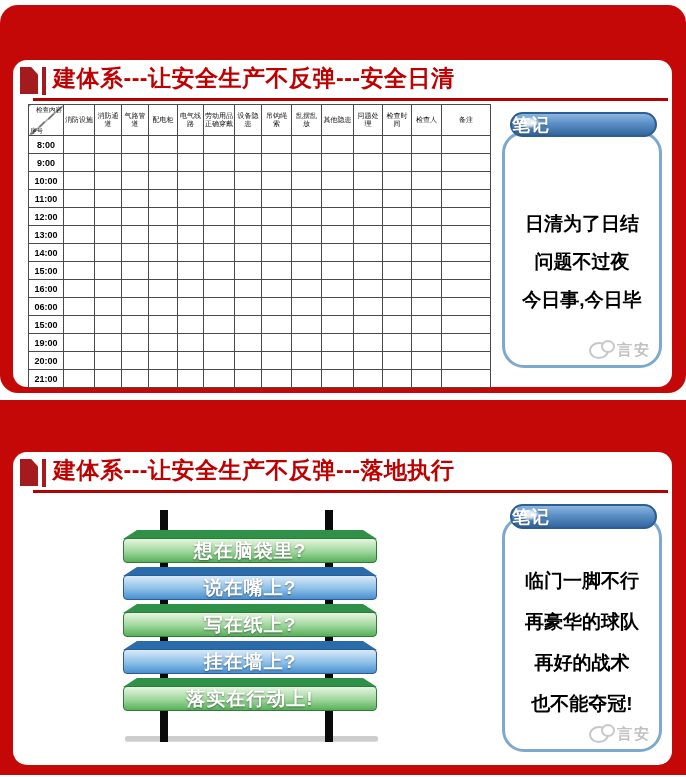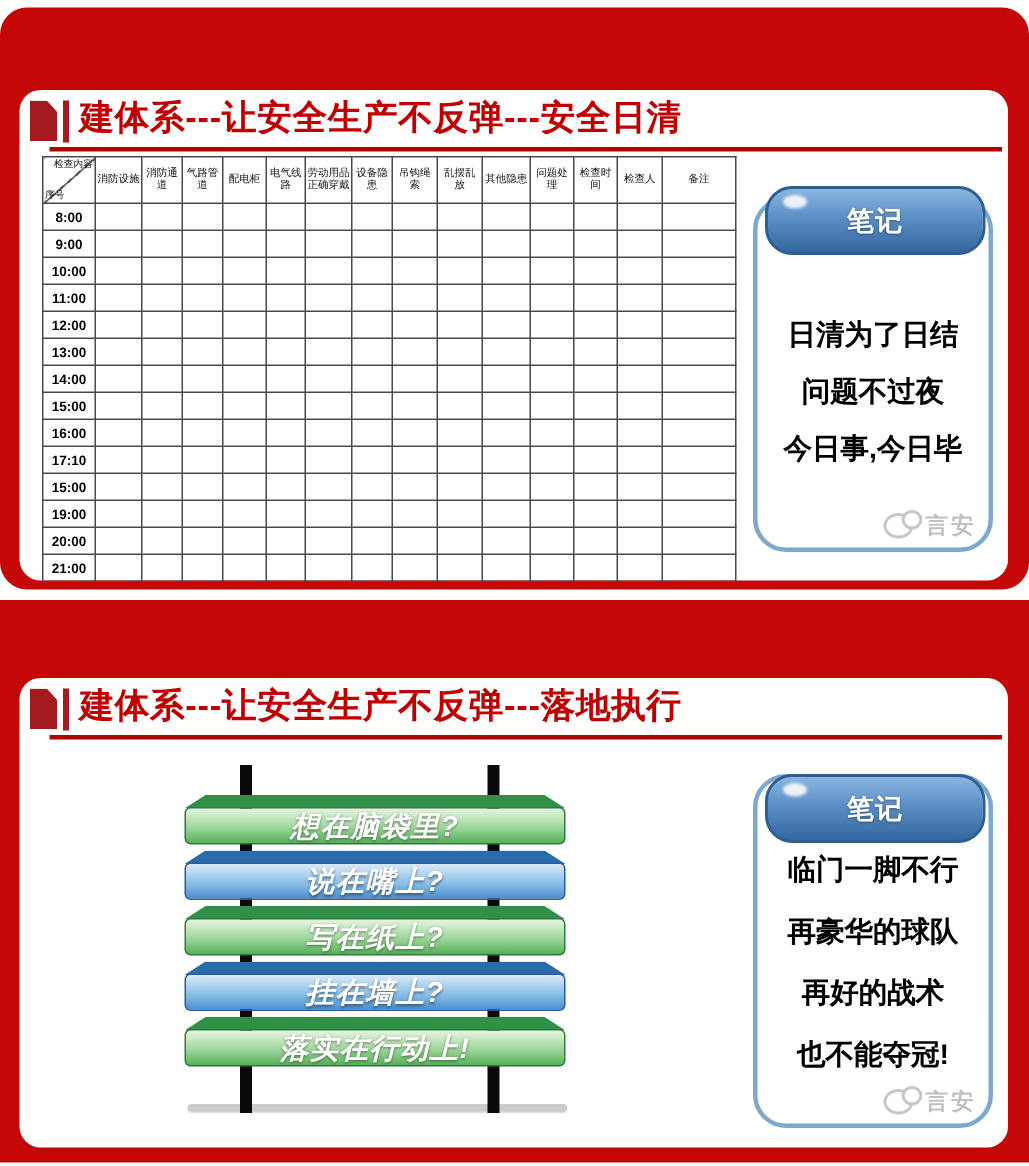--- a/index.html
+++ b/index.html
@@ -35,24 +35,24 @@
   th.diag{position:relative;
           background:linear-gradient(to bottom right,transparent calc(50% - 0.6px),#4a4a4a calc(50% - 0.6px),#4a4a4a calc(50% + 0.6px),transparent calc(50% + 0.6px));}
   th.diag .diag-top{position:absolute;top:1px;right:1px;font-size:6.5px;}
   th.diag .diag-bottom{position:absolute;bottom:1px;left:1px;font-size:6.5px;}
 
   
   .notes-box{position:absolute;width:160px;background:#ffffff;border:3px solid #7da8cf;
              border-radius:22px;box-sizing:border-box;}
   #notes-box-1{left:489px;top:71px;height:237px;}
   #notes-box-2{left:489px;top:64px;height:236px;}
-  .notes-pill{position:absolute;left:497px;width:147px;height:46px;border-radius:18px;
+  .notes-pill{position:absolute;left:497px;width:147px;height:25px;border-radius:18px;
               background:linear-gradient(180deg,#8cb6e0 0%,#5b8fc6 45%,#34679f 100%);
               border:2px solid #2c5f94;box-sizing:border-box;z-index:3;
-              display:flex;align-items:center;justify-content:center;margin-top:12px;}
+              display:flex;align-items:center;}
   #notes-pill-1{top:52px;}
   #notes-pill-2{top:52px;}
   .notes-pill::before{content:"";position:absolute;left:10px;top:4px;width:16px;height:9px;
                       border-radius:50%;background:rgba(255,255,255,0.85);filter:blur(1px);}
   .pill-label{color:#ffffff;font-size:18px;font-weight:bold;letter-spacing:1px;
               text-shadow:0 1px 2px rgba(0,0,0,0.35);}
   .note-lines{position:absolute;left:0;right:0;text-align:center;}
   #notes-box-1 .note-lines{top:80px;}
   #notes-box-2 .note-lines{top:52px;}
   .note-line{font-size:19px;font-weight:bold;color:#000;height:20px;line-height:20px;}
@@ -69,21 +69,21 @@
                    border:2px solid #9a9a9a;background:#fff;}
   .wm-text{font-size:15px;color:#8f8f8f;font-weight:bold;letter-spacing:2px;}
 
   
   .post{position:absolute;width:8px;background:#0a0a0a;top:58px;height:232px;z-index:1;}
   #post-left{left:147px;}
   #post-right{left:312px;}
   .ground-line{position:absolute;left:112px;top:284px;width:253px;height:5px;background:#cccccc;
                border-radius:3px;box-shadow:0 1px 1px rgba(0,0,0,0.15);}
   .banner-stack{position:absolute;left:110px;top:78px;width:254px;z-index:2;}
-  .banner{position:relative;height:33px;margin-bottom:4px;font-style:italic;}
+  .banner{position:relative;height:33px;margin-bottom:4px;}
   .banner .bevel{position:absolute;top:0;left:0;right:0;height:9px;
                  clip-path:polygon(14px 0,calc(100% - 14px) 0,100% 100%,0 100%);}
   .banner .face{position:absolute;top:8px;left:0;right:0;bottom:0;border-radius:4px;
                 display:flex;align-items:center;justify-content:center;box-sizing:border-box;}
   .banner-green .bevel{background:#2f9047;}
   .banner-green .face{background:linear-gradient(180deg,#e6f5e0 0%,#9ed79b 55%,#58b05a 100%);
                       border:1px solid #2d7a3a;}
   .banner-blue .bevel{background:#2a6bab;}
   .banner-blue .face{background:linear-gradient(180deg,#d9eaf8 0%,#8cc0e8 55%,#4a8fd0 100%);
                      border:1px solid #2a5d97;}
@@ -293,21 +293,21 @@
               <td></td>
               <td></td>
               <td></td>
               <td></td>
               <td></td>
               <td></td>
               <td></td>
               <td></td>
             </tr>
             <tr>
-              <td class="time-cell">17:10</td>
+              <td class="time-cell">06:00</td>
               <td></td>
               <td></td>
               <td></td>
               <td></td>
               <td></td>
               <td></td>
               <td></td>
               <td></td>
               <td></td>
               <td></td>

